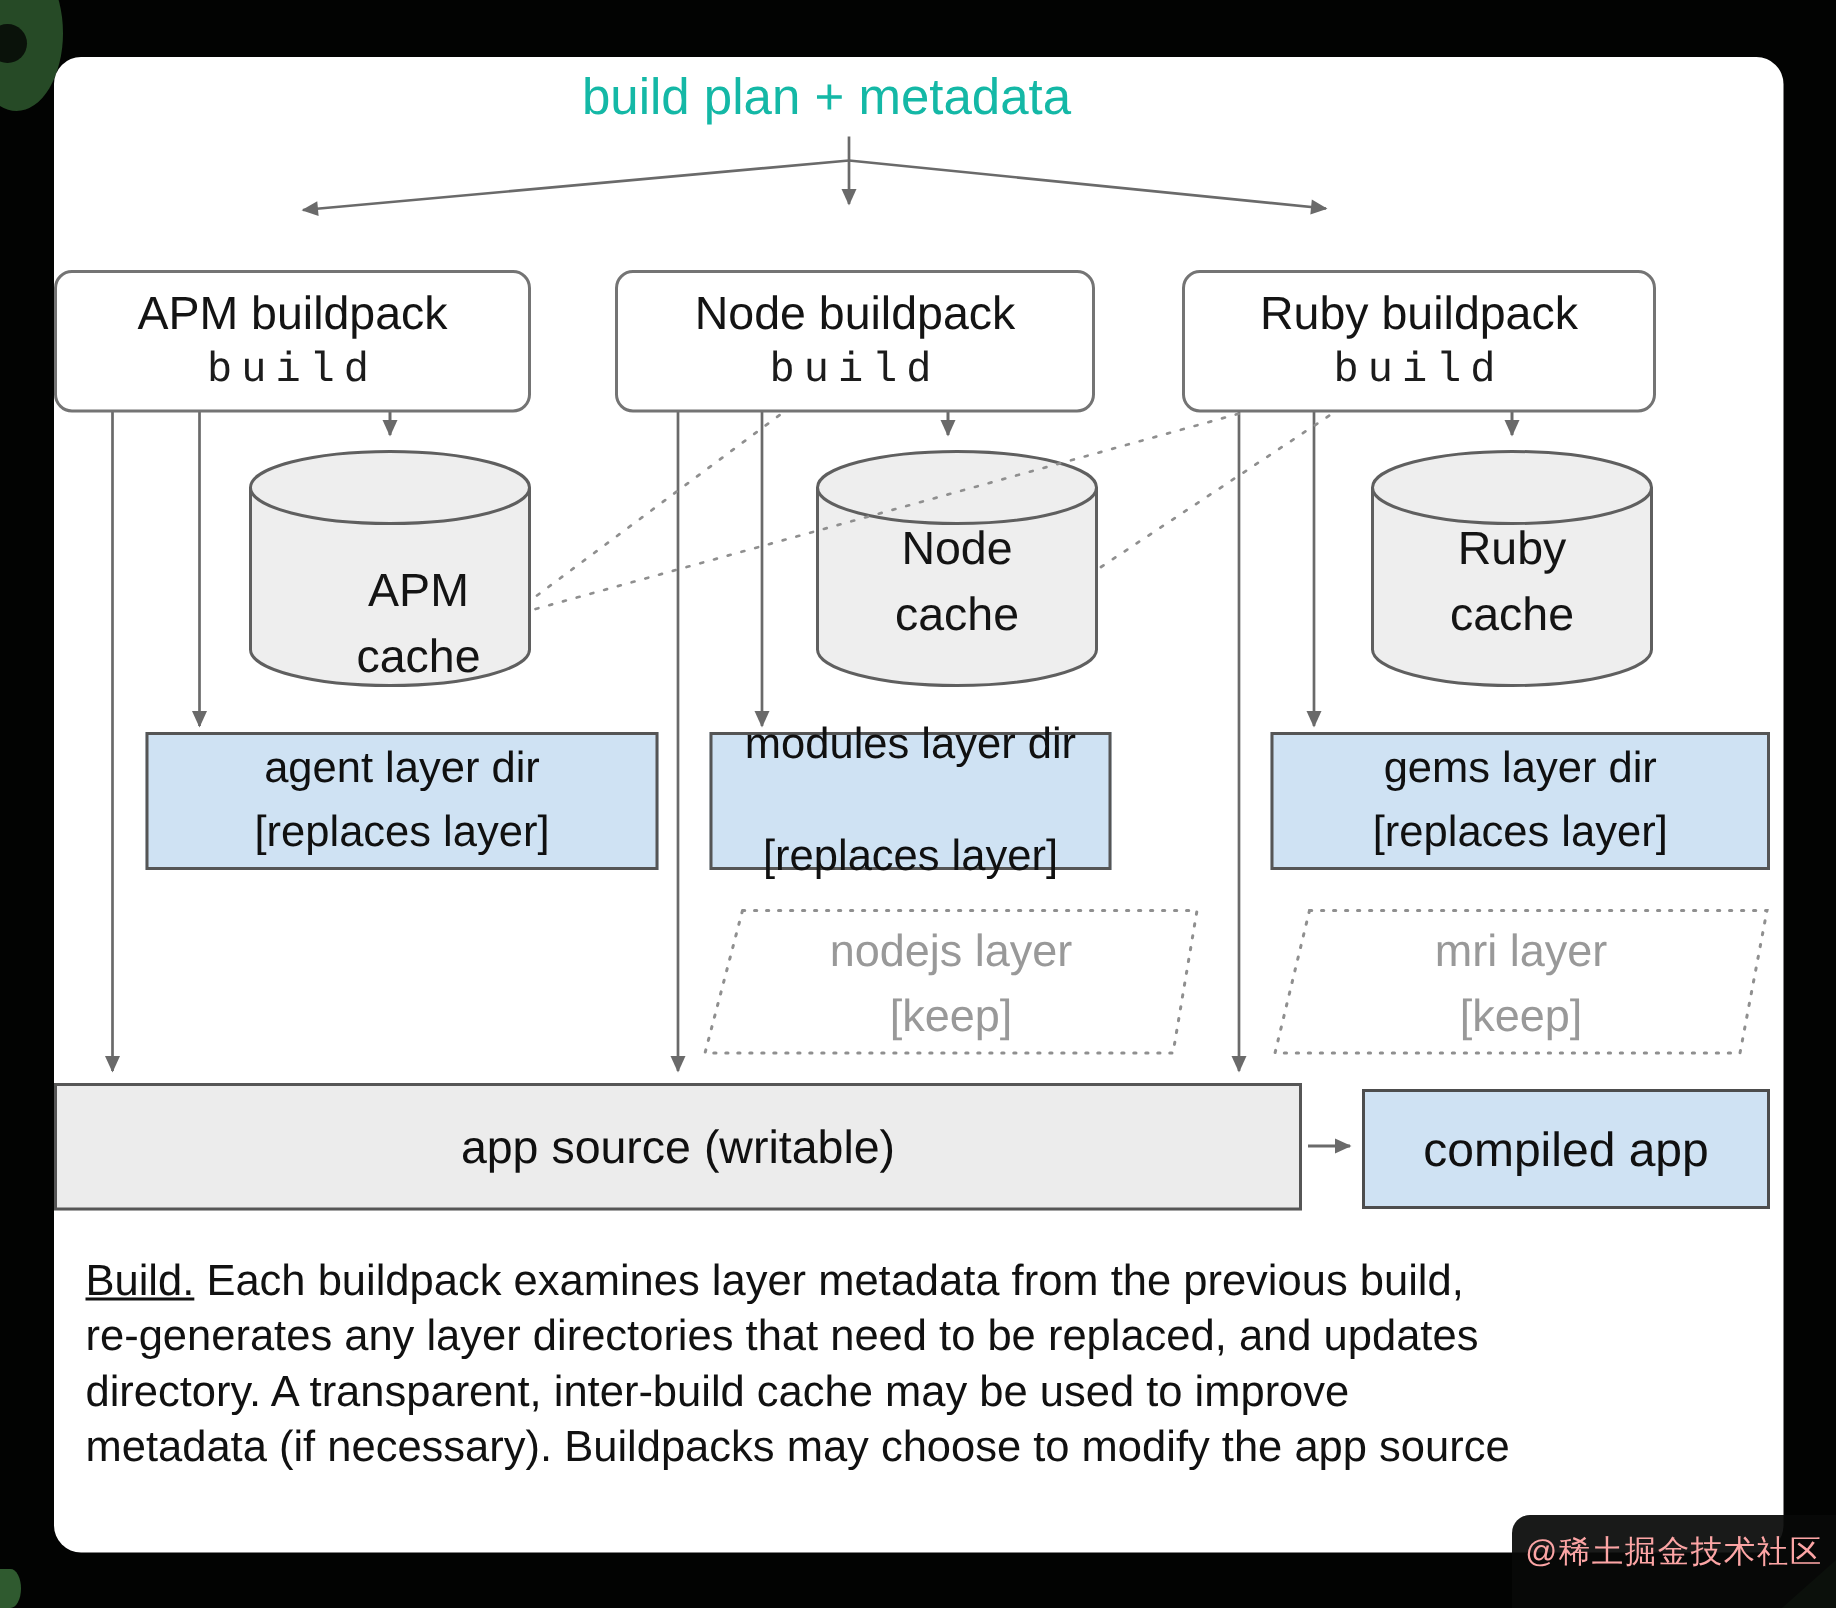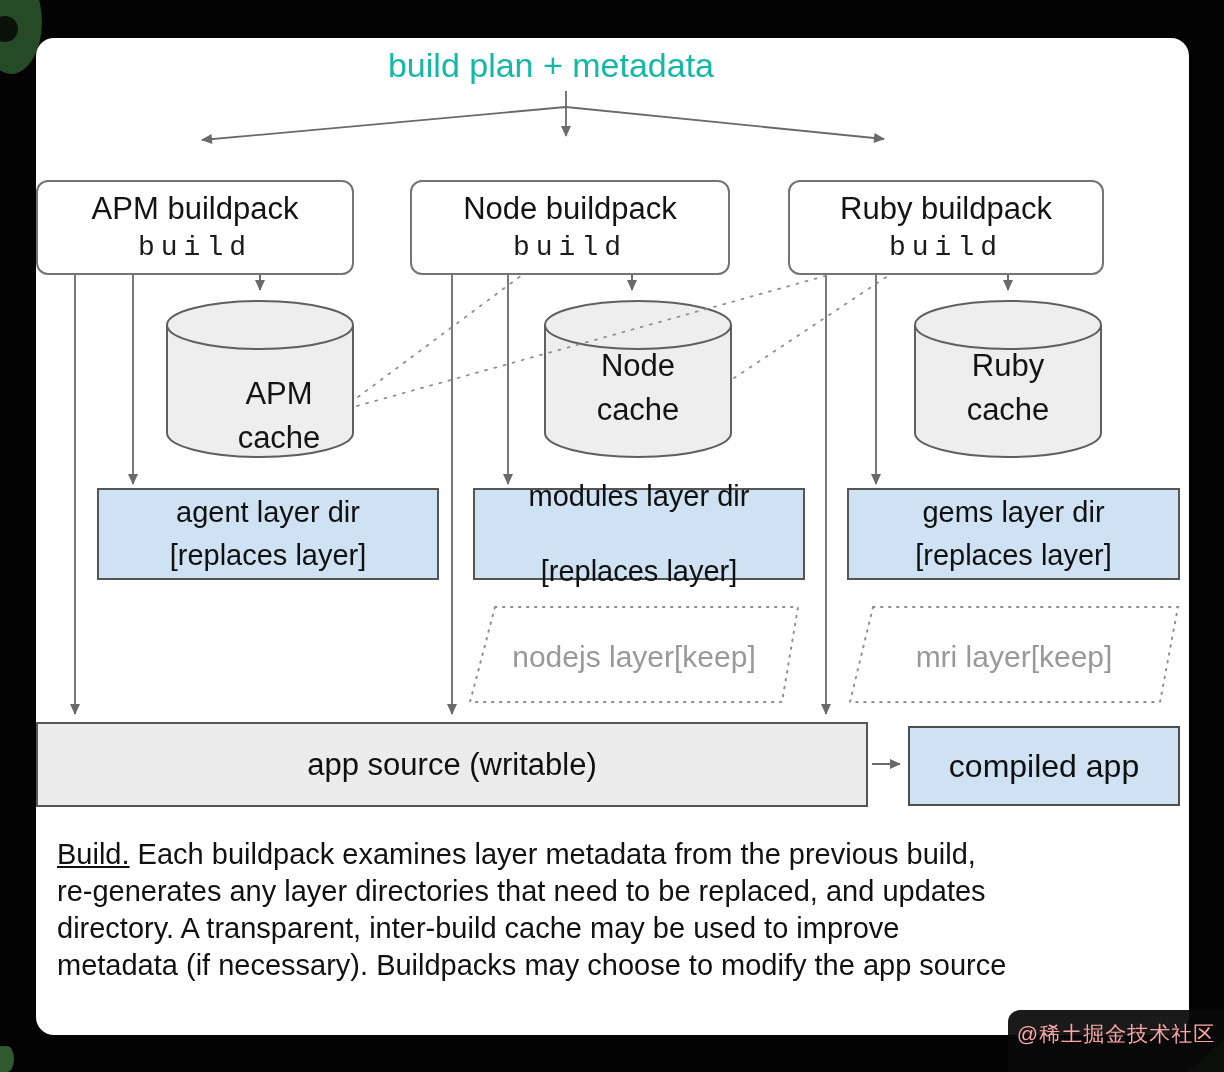--- a/index.html
+++ b/index.html
@@ -17,21 +17,21 @@
   .title{left:251px;top:46px;width:600px;text-align:center;font-size:34px;color:#14b8a6;}
   .bp{background:#fff;border:2px solid #747474;border-radius:12px;display:flex;flex-direction:column;
       align-items:center;justify-content:center;color:#141414;margin-top:32px;}
   .bp .l1{font-size:31px;line-height:40px;}
   .bp .l2{font-family:"Liberation Mono","DejaVu Sans Mono",monospace;font-size:28px;line-height:38px;
           letter-spacing:6px;color:#1c1c1c;}
   .cachelabel{display:flex;flex-direction:column;align-items:center;color:#141414;
               font-size:31px;line-height:44px;text-align:center;}
   .bluebox{background:#cfe2f3;border:2px solid #555;display:flex;flex-direction:column;align-items:center;
            justify-content:center;color:#101010;font-size:29px;line-height:43px;text-align:center;}
-  .keeplabel{display:flex;flex-direction:row;align-items:center;justify-content:center;
+  .keeplabel{display:flex;flex-direction:column;align-items:center;justify-content:center;
              color:#999;font-size:30px;line-height:43px;text-align:center;}
   .srcbox{background:#ececec;border:2px solid #565656;display:flex;align-items:center;justify-content:center;
           font-size:31px;color:#101010;}
   .compbox{background:#cfe2f3;border:2px solid #4d4d4d;display:flex;align-items:center;justify-content:center;
            font-size:32px;color:#101010;}
   .caption{left:57px;top:836px;width:1090px;font-size:29px;line-height:37px;color:#111;}
   .caption div{white-space:nowrap;}
   .u{text-decoration:underline;}
   #wm-patch{right:0;bottom:0;width:216px;height:62px;background:rgba(8,9,8,0.93);border-radius:12px 0 0 0;
             display:flex;align-items:flex-start;justify-content:center;}
@@ -137,21 +137,21 @@
   </div>
   <div class="abs cachelabel" style="left:915px;top:344px;width:186px;">
     <div>Ruby</div>
     <div>cache</div>
   </div>
 
   <div class="abs bluebox" style="left:97px;top:488px;width:342px;height:92px;">
     <div>agent layer dir</div>
     <div>[replaces layer]</div>
   </div>
-  <div class="abs bluebox" style="left:473px;top:488px;width:332px;height:92px;gap:32px;">
+  <div class="abs bluebox" style="left:473px;top:488px;width:268px;height:92px;gap:32px;">
     <div>modules layer dir</div>
     <div>[replaces layer]</div>
   </div>
   <div class="abs bluebox" style="left:847px;top:488px;width:333px;height:92px;">
     <div>gems layer dir</div>
     <div>[replaces layer]</div>
   </div>
 
   <div class="abs keeplabel" style="left:470px;top:610px;width:328px;height:92px;">
     <div>nodejs layer</div>

